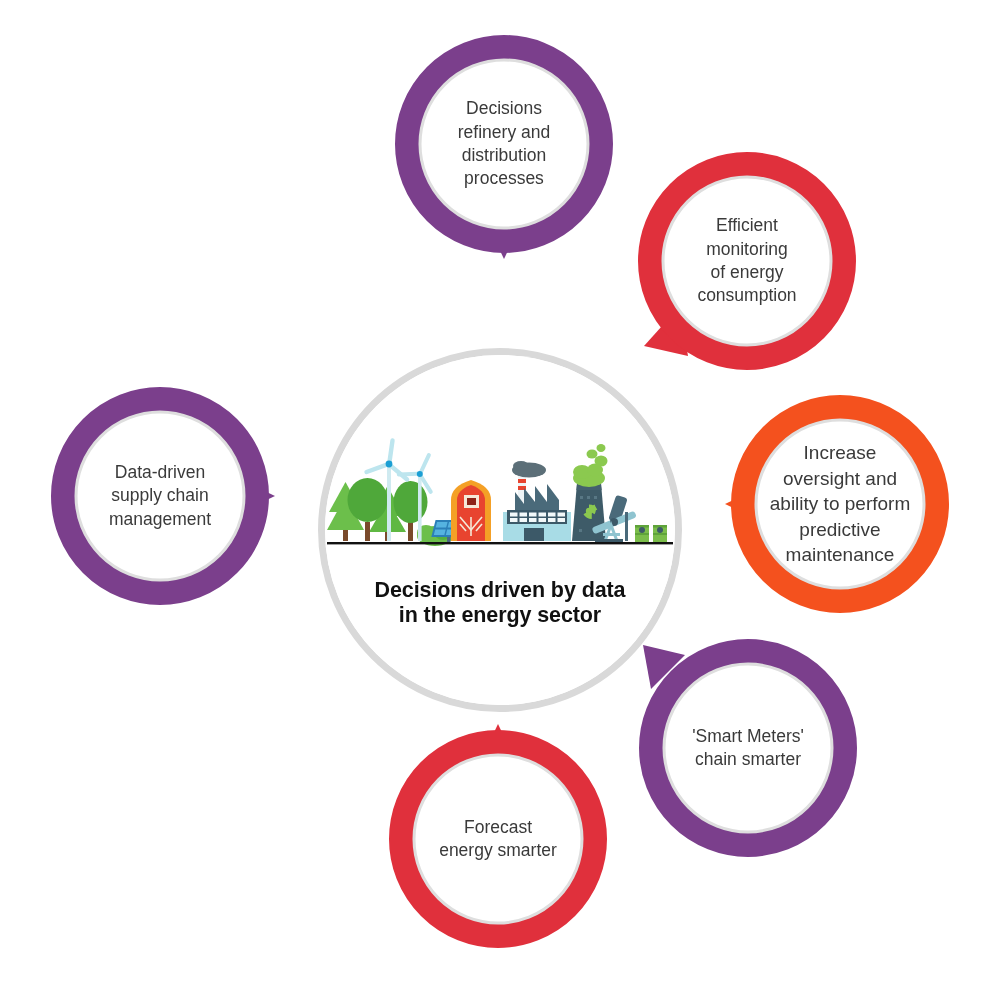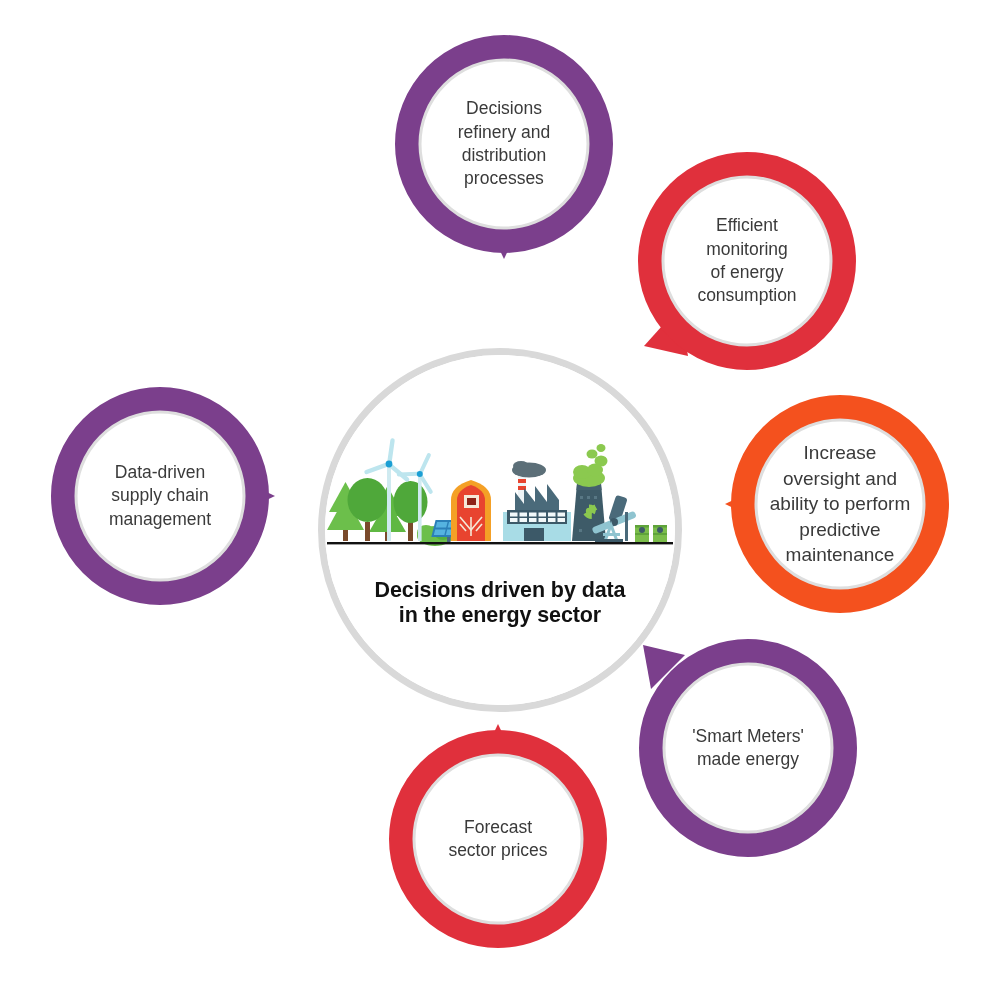--- a/index.html
+++ b/index.html
@@ -104,33 +104,33 @@
 
   <div class="node" id="n-br" style="left:637px;top:637px;width:222px;height:222px;">
     <svg width="222" height="222" viewBox="0 0 222 222" aria-hidden="true">
       <g>
         <path d="M48 18 L6 8 L14 52 Z" fill="#7B3F8C"></path>
       </g>
       <circle cx="111" cy="111" r="96" fill="none" stroke="#7B3F8C" stroke-width="26"></circle>
       <circle cx="111" cy="111" r="84" fill="#ffffff" stroke="#dedede" stroke-width="3"></circle>
     </svg>
     <div class="label">'Smart Meters'
-made energy</div>
+chain smarter</div>
   </div>
 
   <div class="node" id="n-bottom" style="left:387px;top:728px;width:222px;height:222px;">
     <svg width="222" height="222" viewBox="0 0 222 222" aria-hidden="true">
       <g>
         <path d="M92 36 L111 -4 L130 36 Z" fill="#E0303C"></path>
       </g>
       <circle cx="111" cy="111" r="96" fill="none" stroke="#E0303C" stroke-width="26"></circle>
       <circle cx="111" cy="111" r="84" fill="#ffffff" stroke="#dedede" stroke-width="3"></circle>
     </svg>
     <div class="label">Forecast
-sector prices</div>
+energy smarter</div>
   </div>
 
 
   <div class="node" id="n-left" style="left:49px;top:385px;width:222px;height:222px;">
     <svg width="222" height="222" viewBox="0 0 222 222" aria-hidden="true">
       <g>
         <path d="M186 92 L226 111 L186 130 Z" fill="#7B3F8C"></path>
       </g>
       <circle cx="111" cy="111" r="96" fill="none" stroke="#7B3F8C" stroke-width="26"></circle>
       <circle cx="111" cy="111" r="84" fill="#ffffff" stroke="#dedede" stroke-width="3"></circle>

